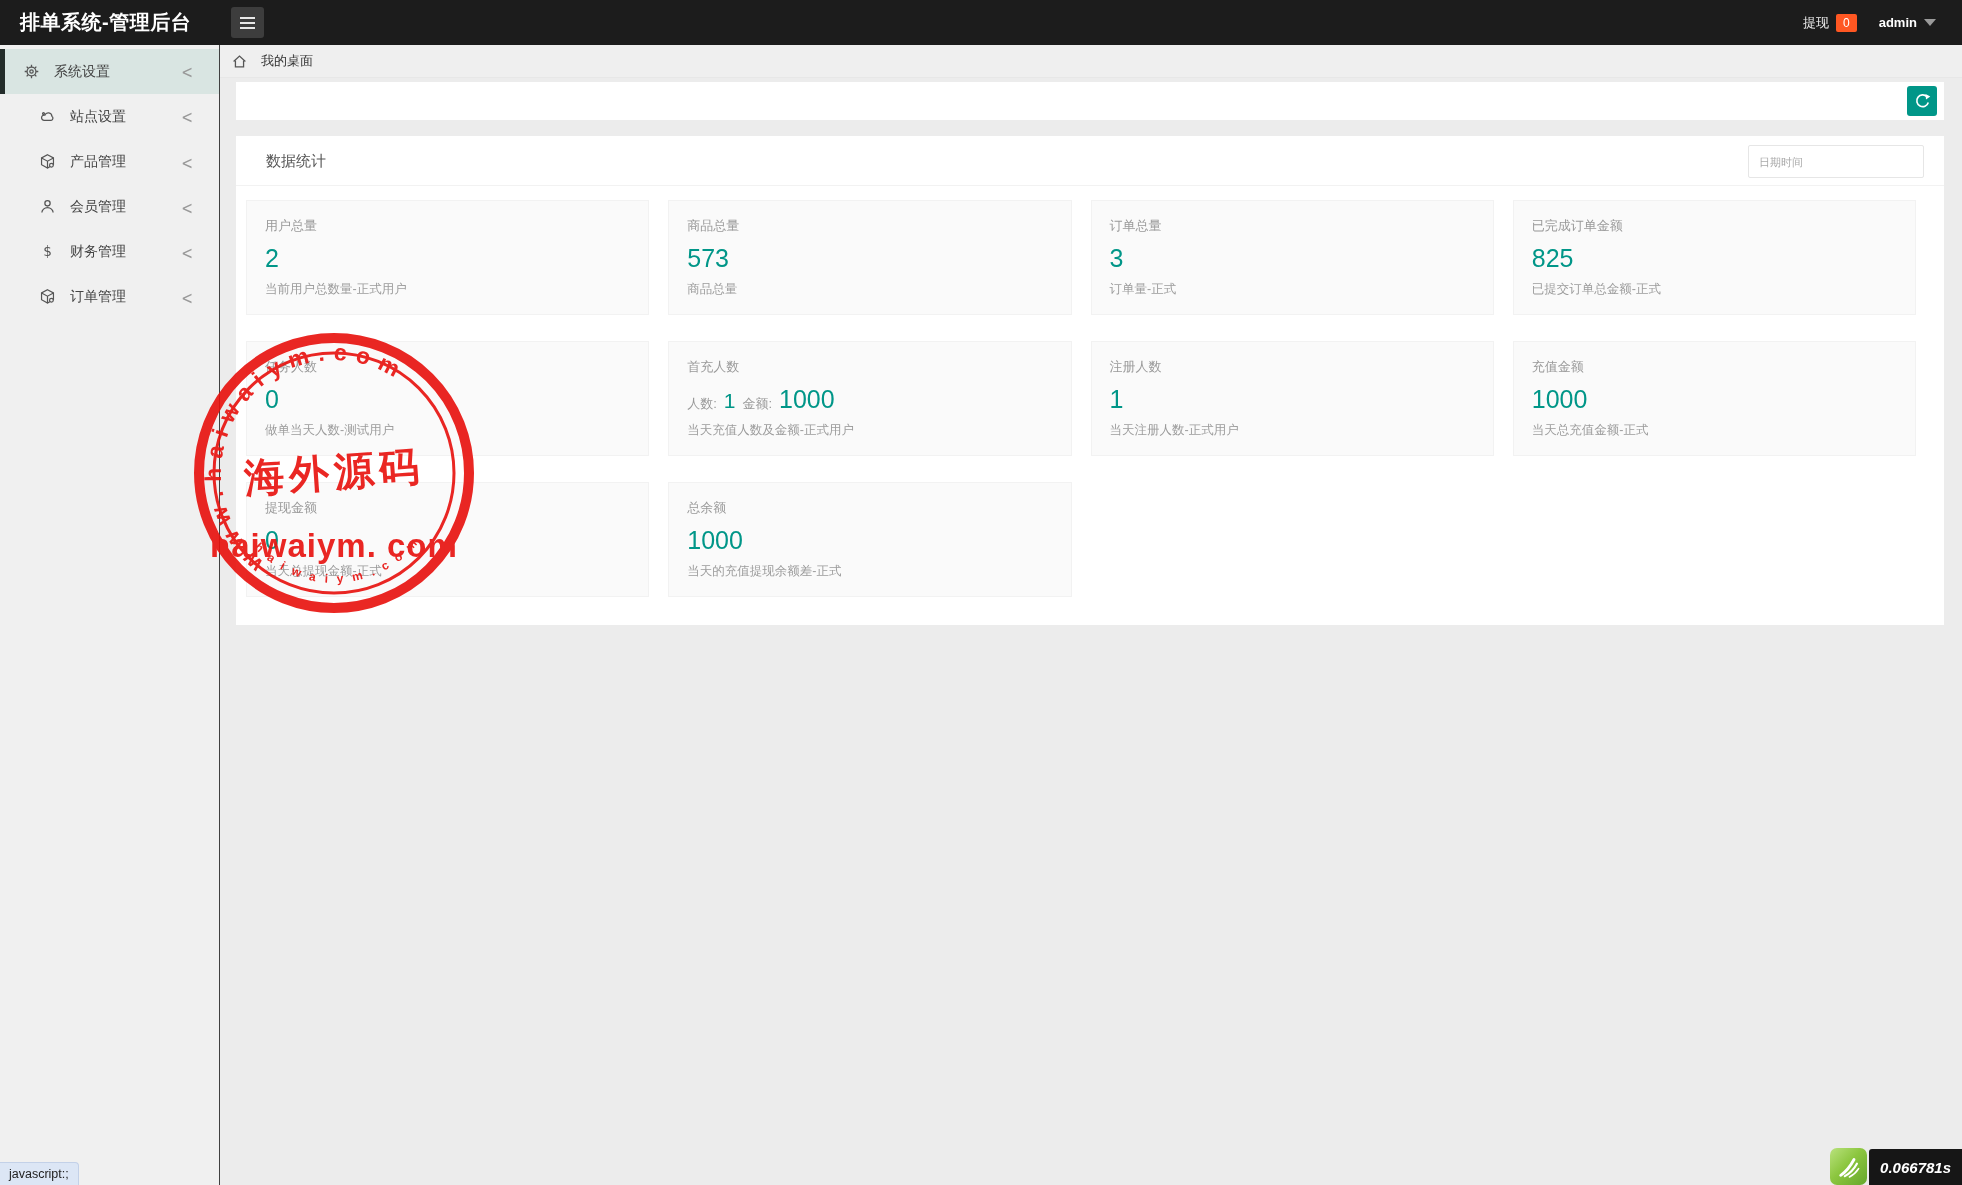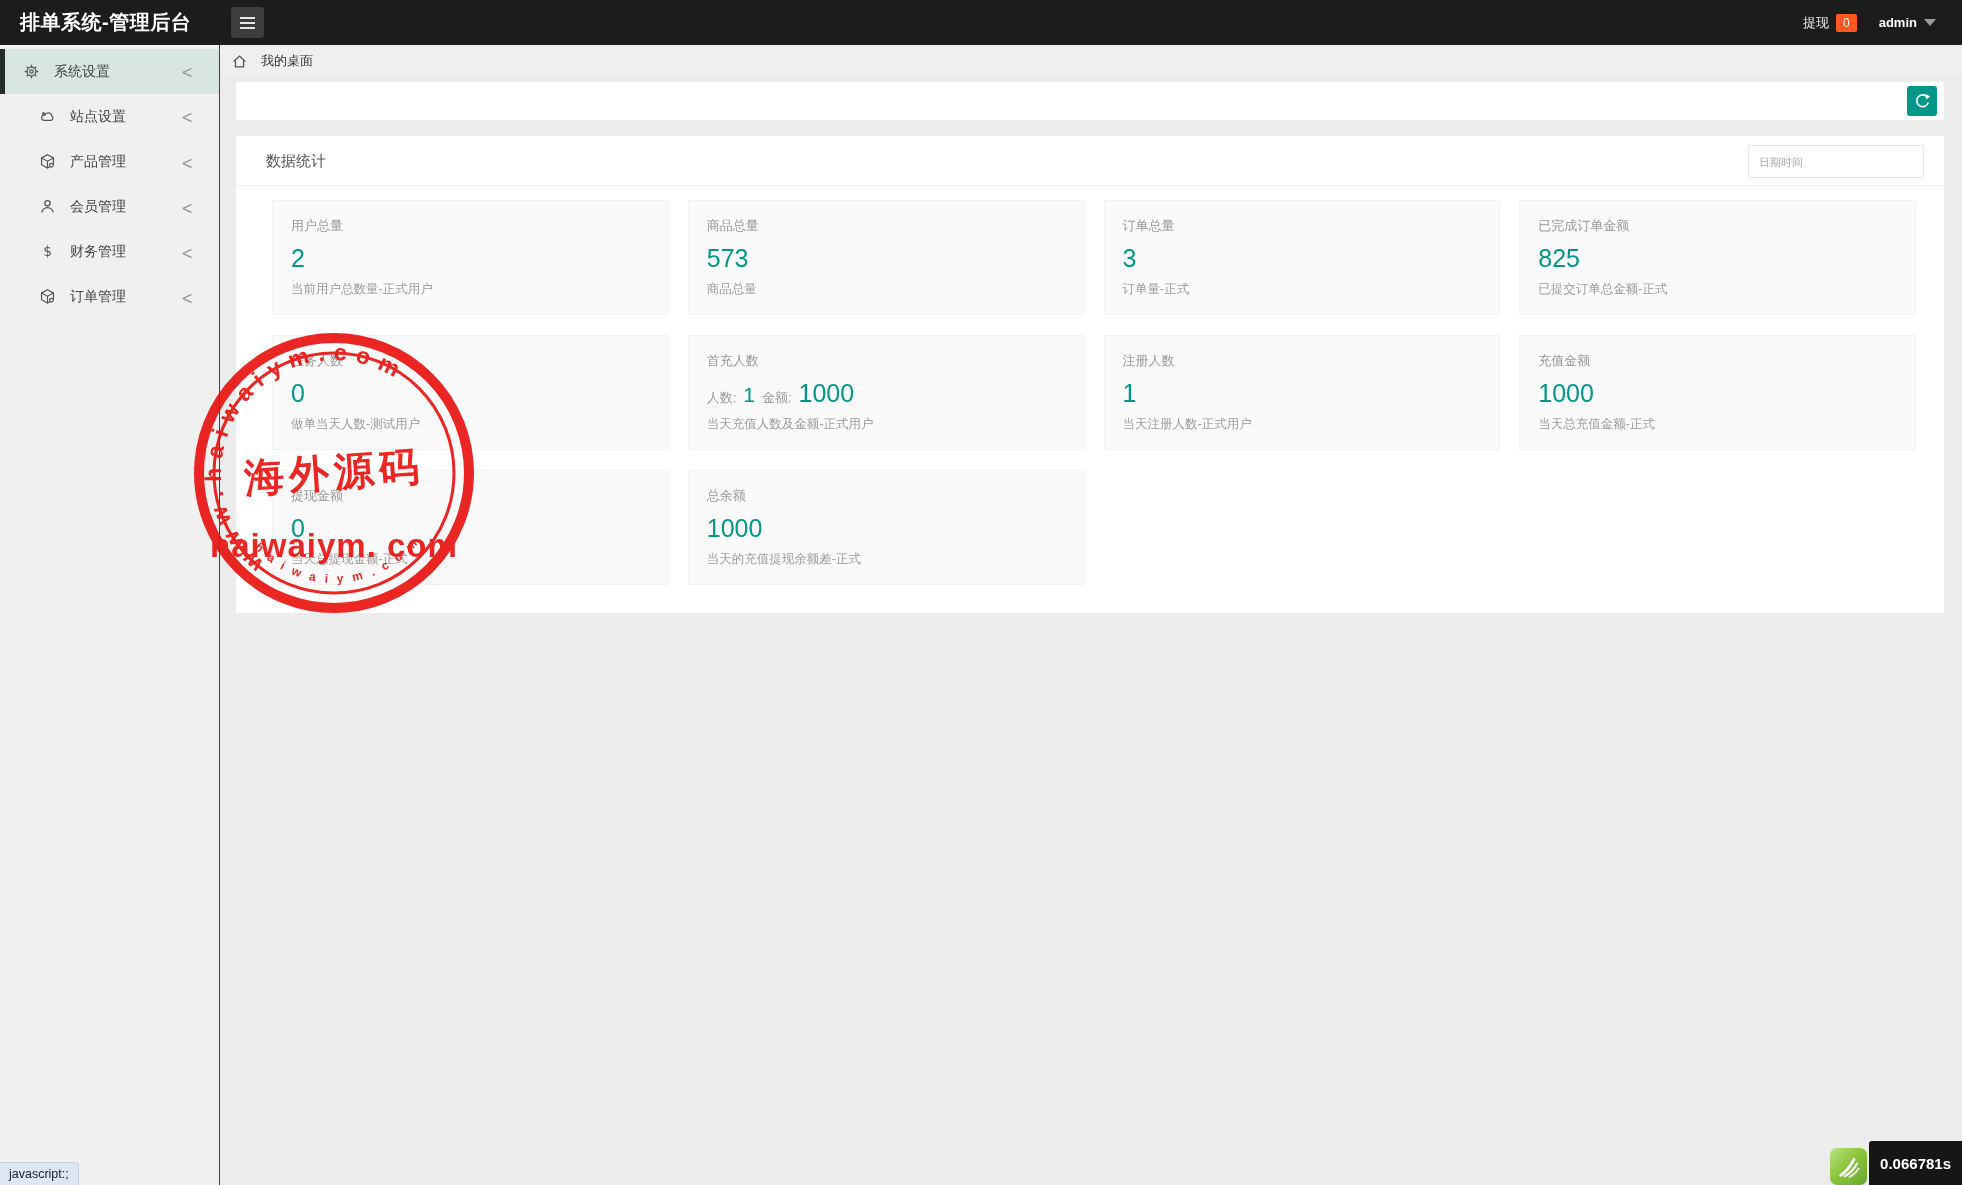--- a/index.html
+++ b/index.html
@@ -47,22 +47,22 @@
     display:flex; align-items:center; justify-content:center; }
 
   .panel { background:#fff; }
   .panel-header { position:relative; height:50px; line-height:50px;
     padding:0 30px; font-size:15px; color:#555; border-bottom:1px solid #f2f2f2; }
   .date-input { position:absolute; right:20px; top:9px; width:176px; height:33px;
     border:1px solid #e6e6e6; border-radius:2px; padding:0 10px; font-size:11px; color:#333;
     font-family:"Liberation Sans","DejaVu Sans",sans-serif; }
   .date-input::placeholder { color:#aaa; }
 
-  .cards { display:grid; grid-template-columns:repeat(4,1fr); gap:20px 19px;
-    padding:14px 28px 28px 10px;margin-left:26px; }
+  .cards { display:grid; grid-template-columns:repeat(4,1fr); gap:26px 19px;
+    padding:14px 28px 28px 10px; }
   .card { background:#fafafa; border:1px solid #f2f2f2; padding:16px 18px; min-height:105px; }
   .card-title { font-size:13px; color:#999; }
   .card-value { font-size:25px; color:#009688; margin:9px 0 8px; }
   .pair-label { font-size:13px; color:#999; }
   .pair-val { font-size:21px; color:#009688; }
   .pair-val.big { font-size:25px; }
   .card-sub { font-size:12.5px; color:#9c9c9c; }
 
   
   .stamp { position:absolute; left:194px; top:333px; width:280px; height:280px;
@@ -74,22 +74,22 @@
   .bottom-text { font-size:12px; font-weight:bold; letter-spacing:3px; }
 
   
   .status-left { position:absolute; left:0; bottom:0; background:#dce6f5;
     border:1px solid #c3d1e8; border-left:none; border-bottom:none;
     border-top-right-radius:4px; padding:4px 9px; font-size:12.5px; color:#222; }
   .status-right { position:absolute; right:0; bottom:0; display:flex; align-items:flex-end; }
   .tp-icon { width:37px; height:37px; border-radius:7px; margin-right:2px;
     background:linear-gradient(135deg,#b9e27d 0%,#8cc63f 45%,#66a72c 100%);
     display:flex; align-items:center; justify-content:center; }
-  .timer { height:44px; background:#161616; color:#fff; font-size:15px; font-weight:bold;
-    display:flex; align-items:center; padding:12px 11px; border-top-left-radius:3px; }
+  .timer { height:36px; background:#161616; color:#fff; font-size:15px; font-weight:bold;
+    display:flex; align-items:center; padding:12px 11px; border-top-left-radius:3px;font-style:italic; }
 </style>
 </head>
 <body>
 
 <header class="topbar">
   <div class="topbar-title">排单系统-管理后台</div>
   <button class="hamburger">
     <i></i>
       <i></i>
       <i></i>

